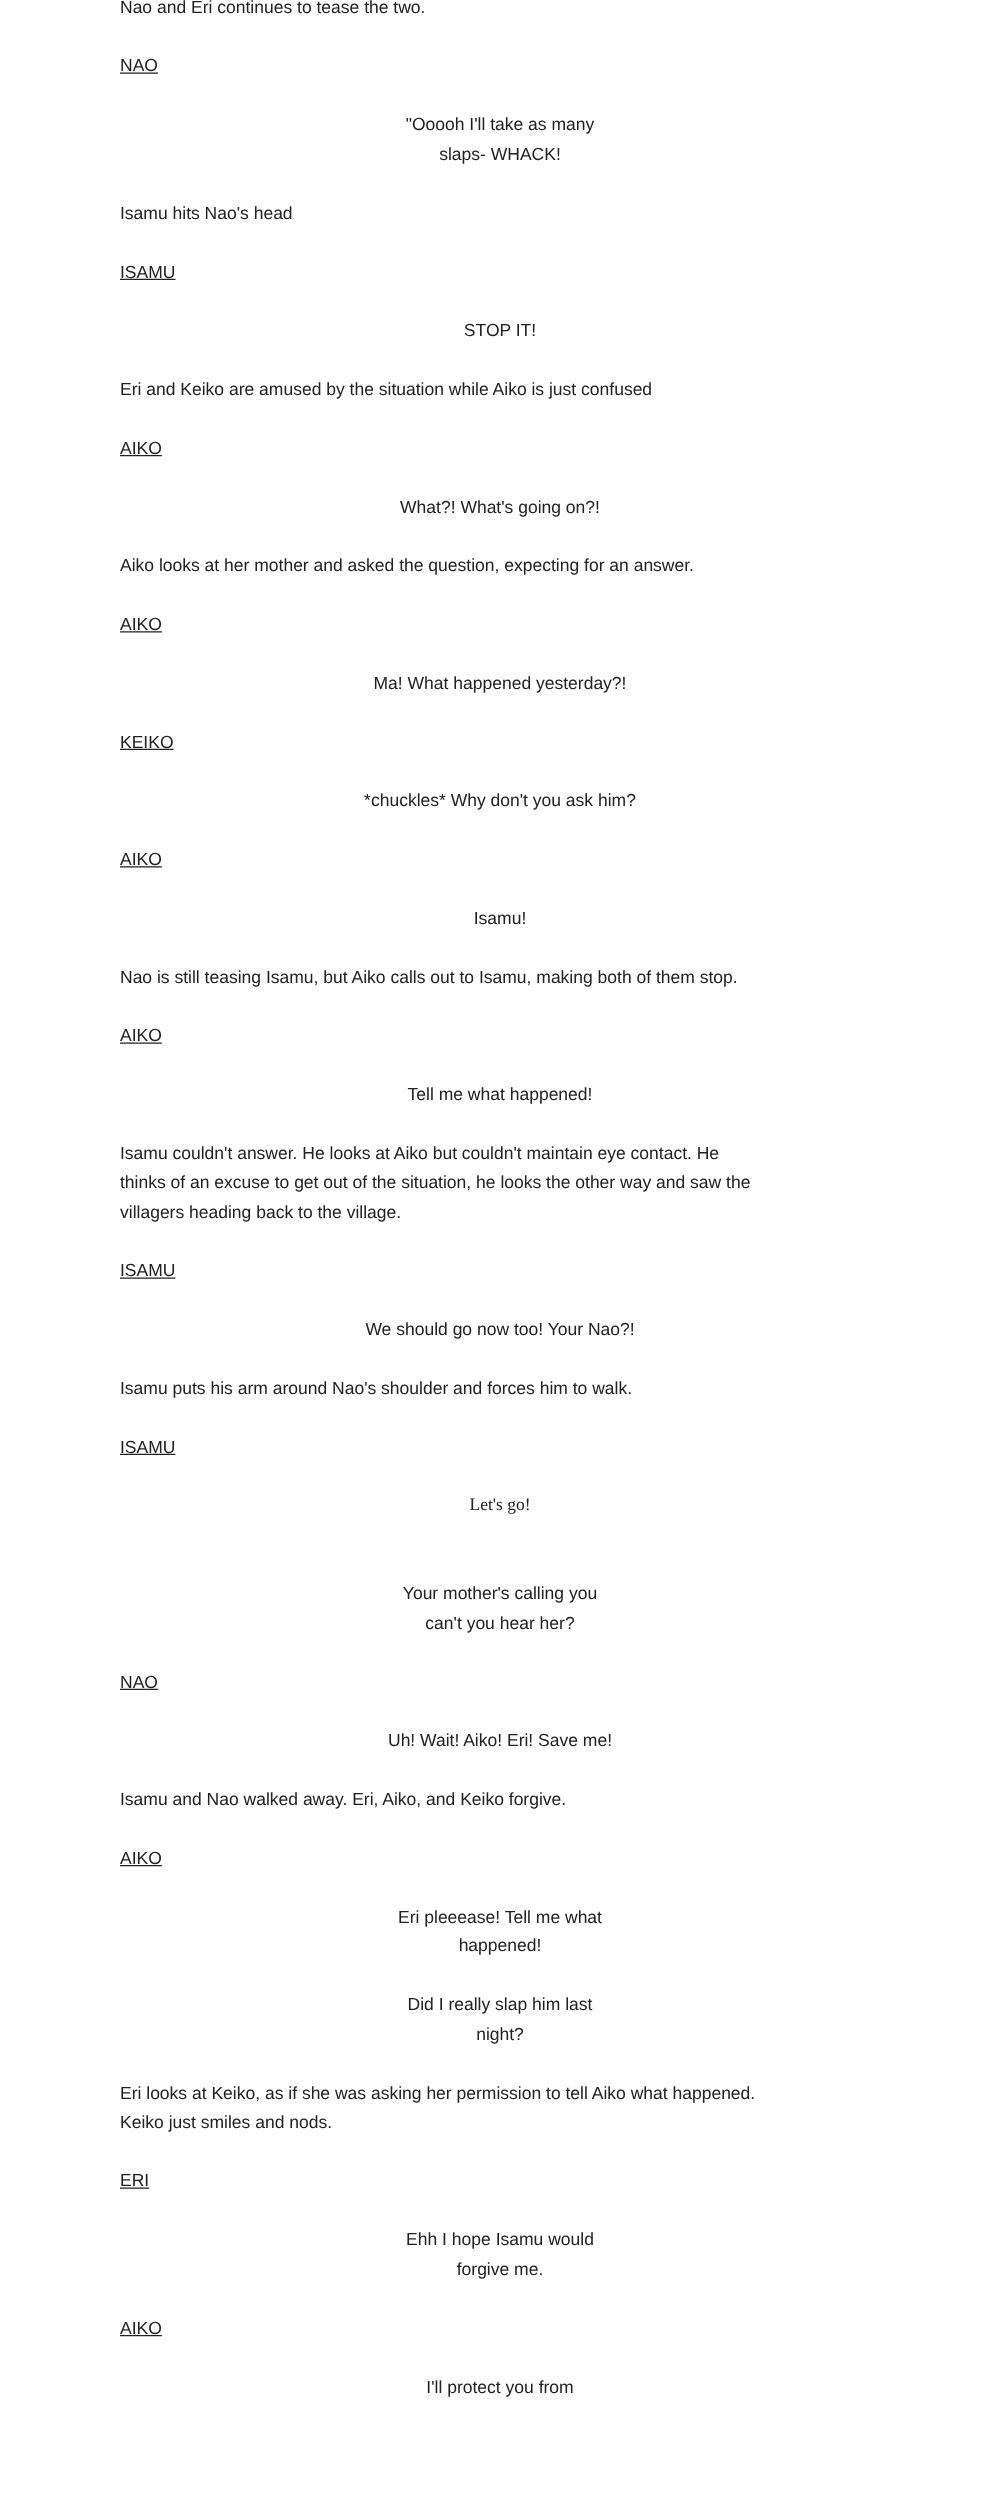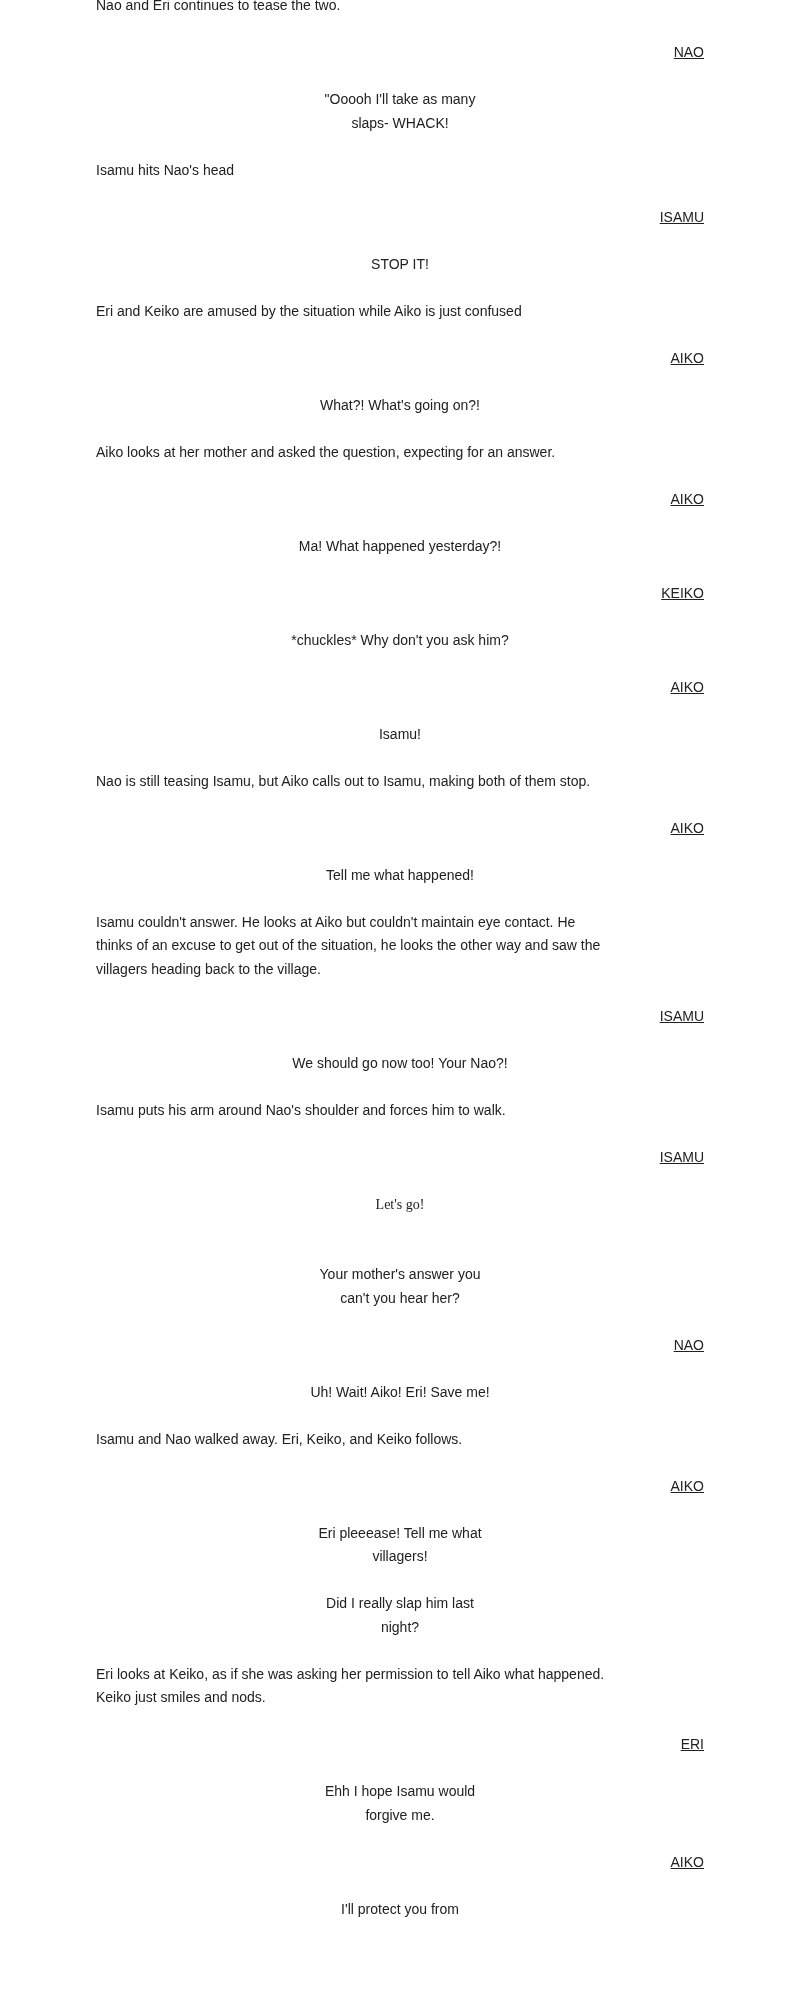--- a/index.html
+++ b/index.html
@@ -25,21 +25,21 @@
     white-space: pre-line;
   }
   .block.extra-gap {
     margin-bottom: 47px;
     font-family: Liberation Serif, serif;
   }
   .action {
     text-align: left;
   }
   .character {
-    text-align: right;
+    text-align: left;
     text-decoration: underline;
   }
   .dialogue {
     text-align: center;
   }
 </style>
 </head>
 <body>
 
 <main class="page">
@@ -65,28 +65,28 @@
       <div class="block character">AIKO</div>
       <div class="block dialogue">Tell me what happened!</div>
       <div class="block action">Isamu couldn't answer. He looks at Aiko but couldn't maintain eye contact. He
 thinks of an excuse to get out of the situation, he looks the other way and saw the
 villagers heading back to the village.</div>
       <div class="block character">ISAMU</div>
       <div class="block dialogue">We should go now too! Your Nao?!</div>
       <div class="block action">Isamu puts his arm around Nao's shoulder and forces him to walk.</div>
       <div class="block character">ISAMU</div>
       <div class="block dialogue extra-gap">Let's go!</div>
-      <div class="block dialogue">Your mother's answer you
+      <div class="block dialogue">Your mother's calling you
 can't you hear her?</div>
       <div class="block character">NAO</div>
       <div class="block dialogue">Uh! Wait! Aiko! Eri! Save me!</div>
-      <div class="block action">Isamu and Nao walked away. Eri, Keiko, and Keiko follows.</div>
+      <div class="block action">Isamu and Nao walked away. Eri, Aiko, and Keiko forgive.</div>
       <div class="block character">AIKO</div>
       <div class="block dialogue">Eri pleeease! Tell me what
-villagers!</div>
+happened!</div>
       <div class="block dialogue">Did I really slap him last
 night?</div>
       <div class="block action">Eri looks at Keiko, as if she was asking her permission to tell Aiko what happened.
 Keiko just smiles and nods.</div>
       <div class="block character">ERI</div>
       <div class="block dialogue">Ehh I hope Isamu would
 forgive me.</div>
       <div class="block character">AIKO</div>
       <div class="block dialogue">I'll protect you from</div>
     </div>

